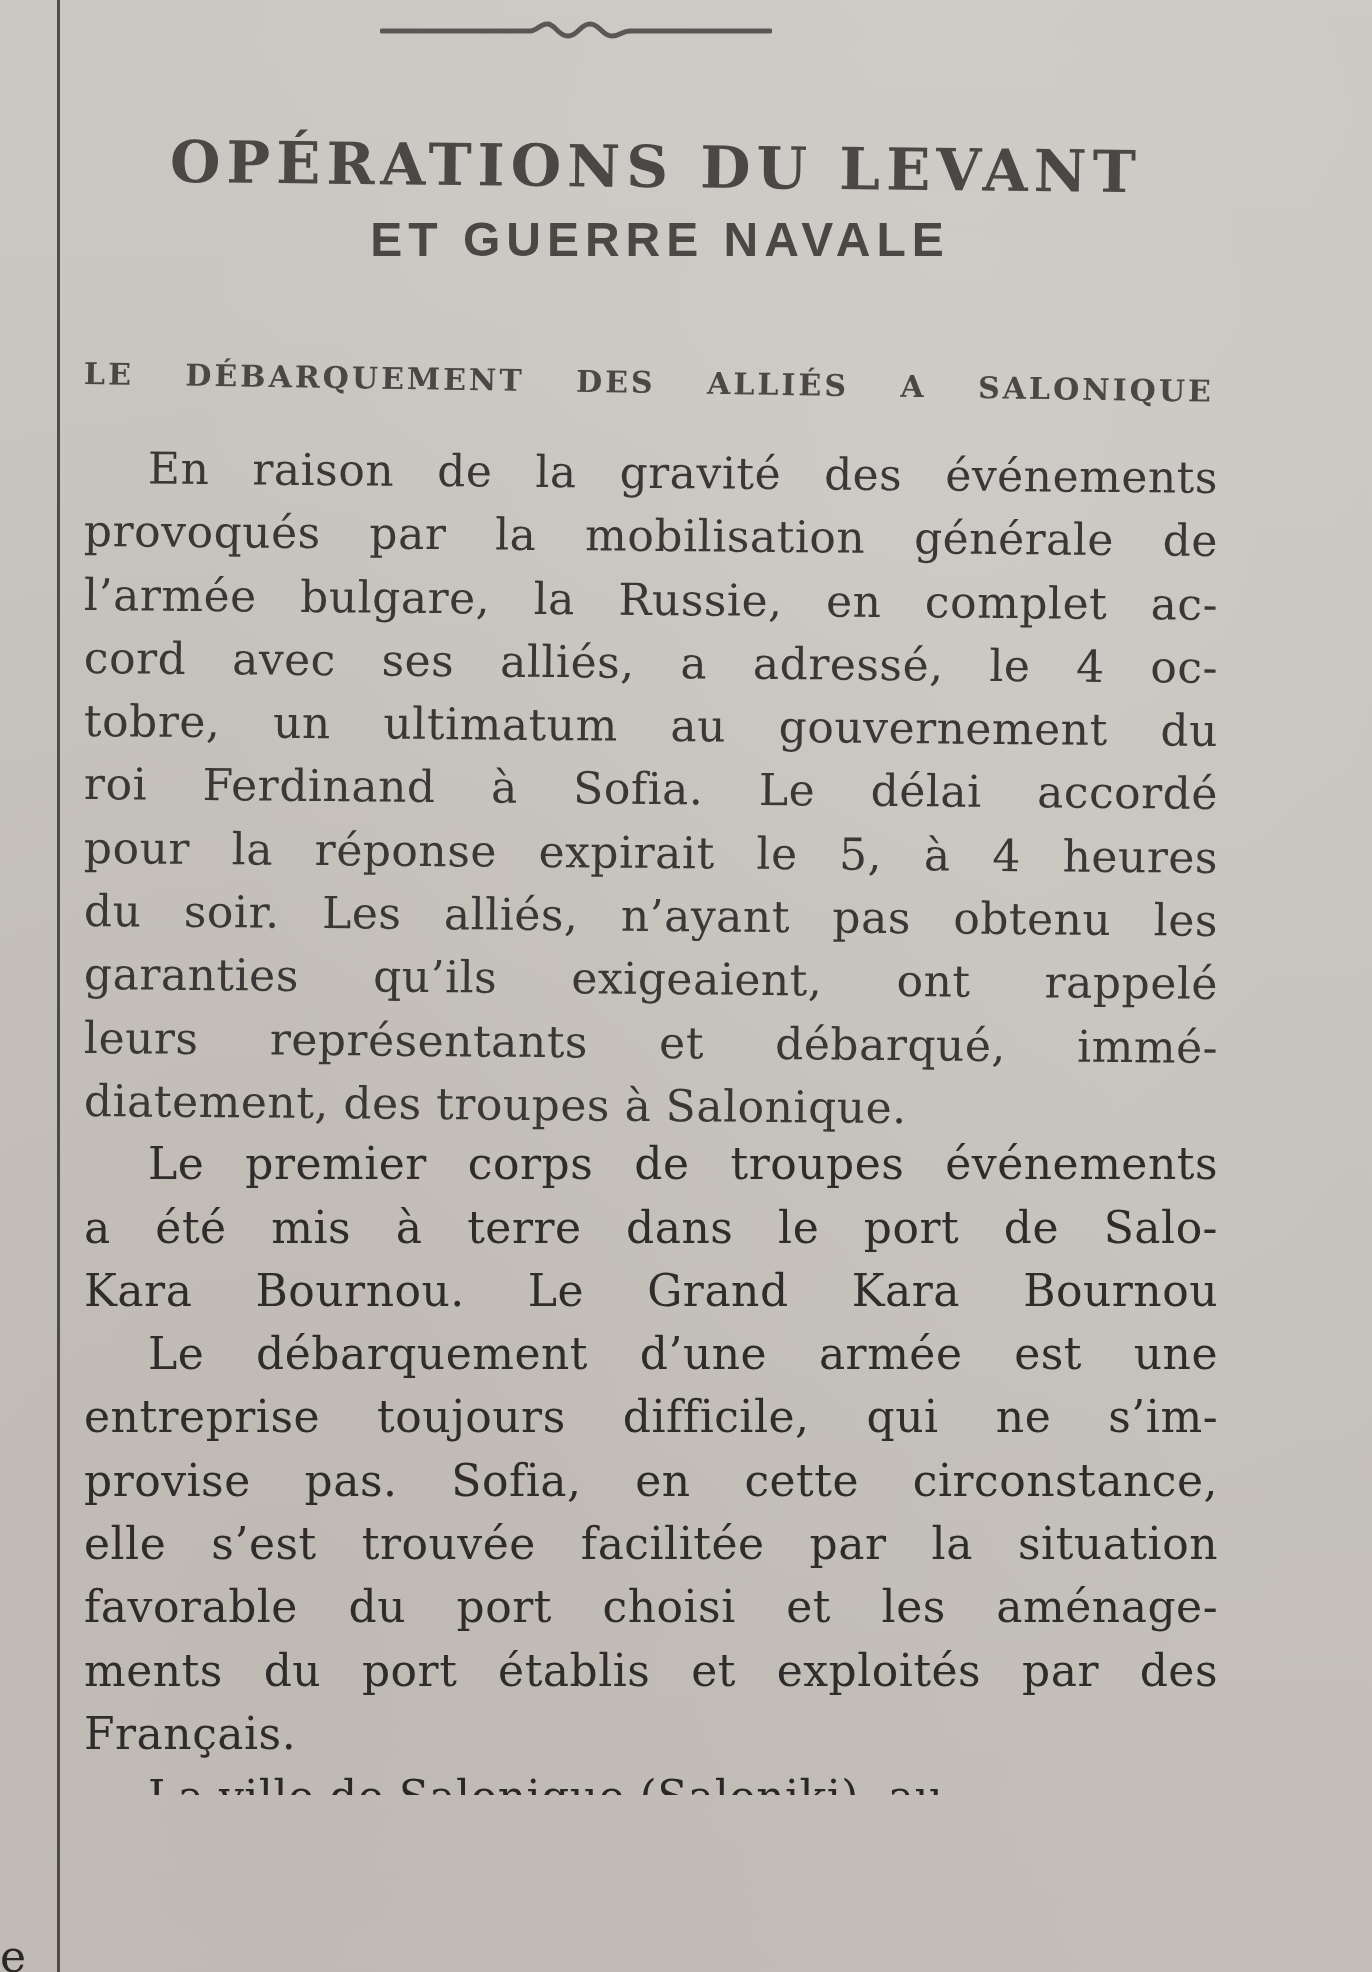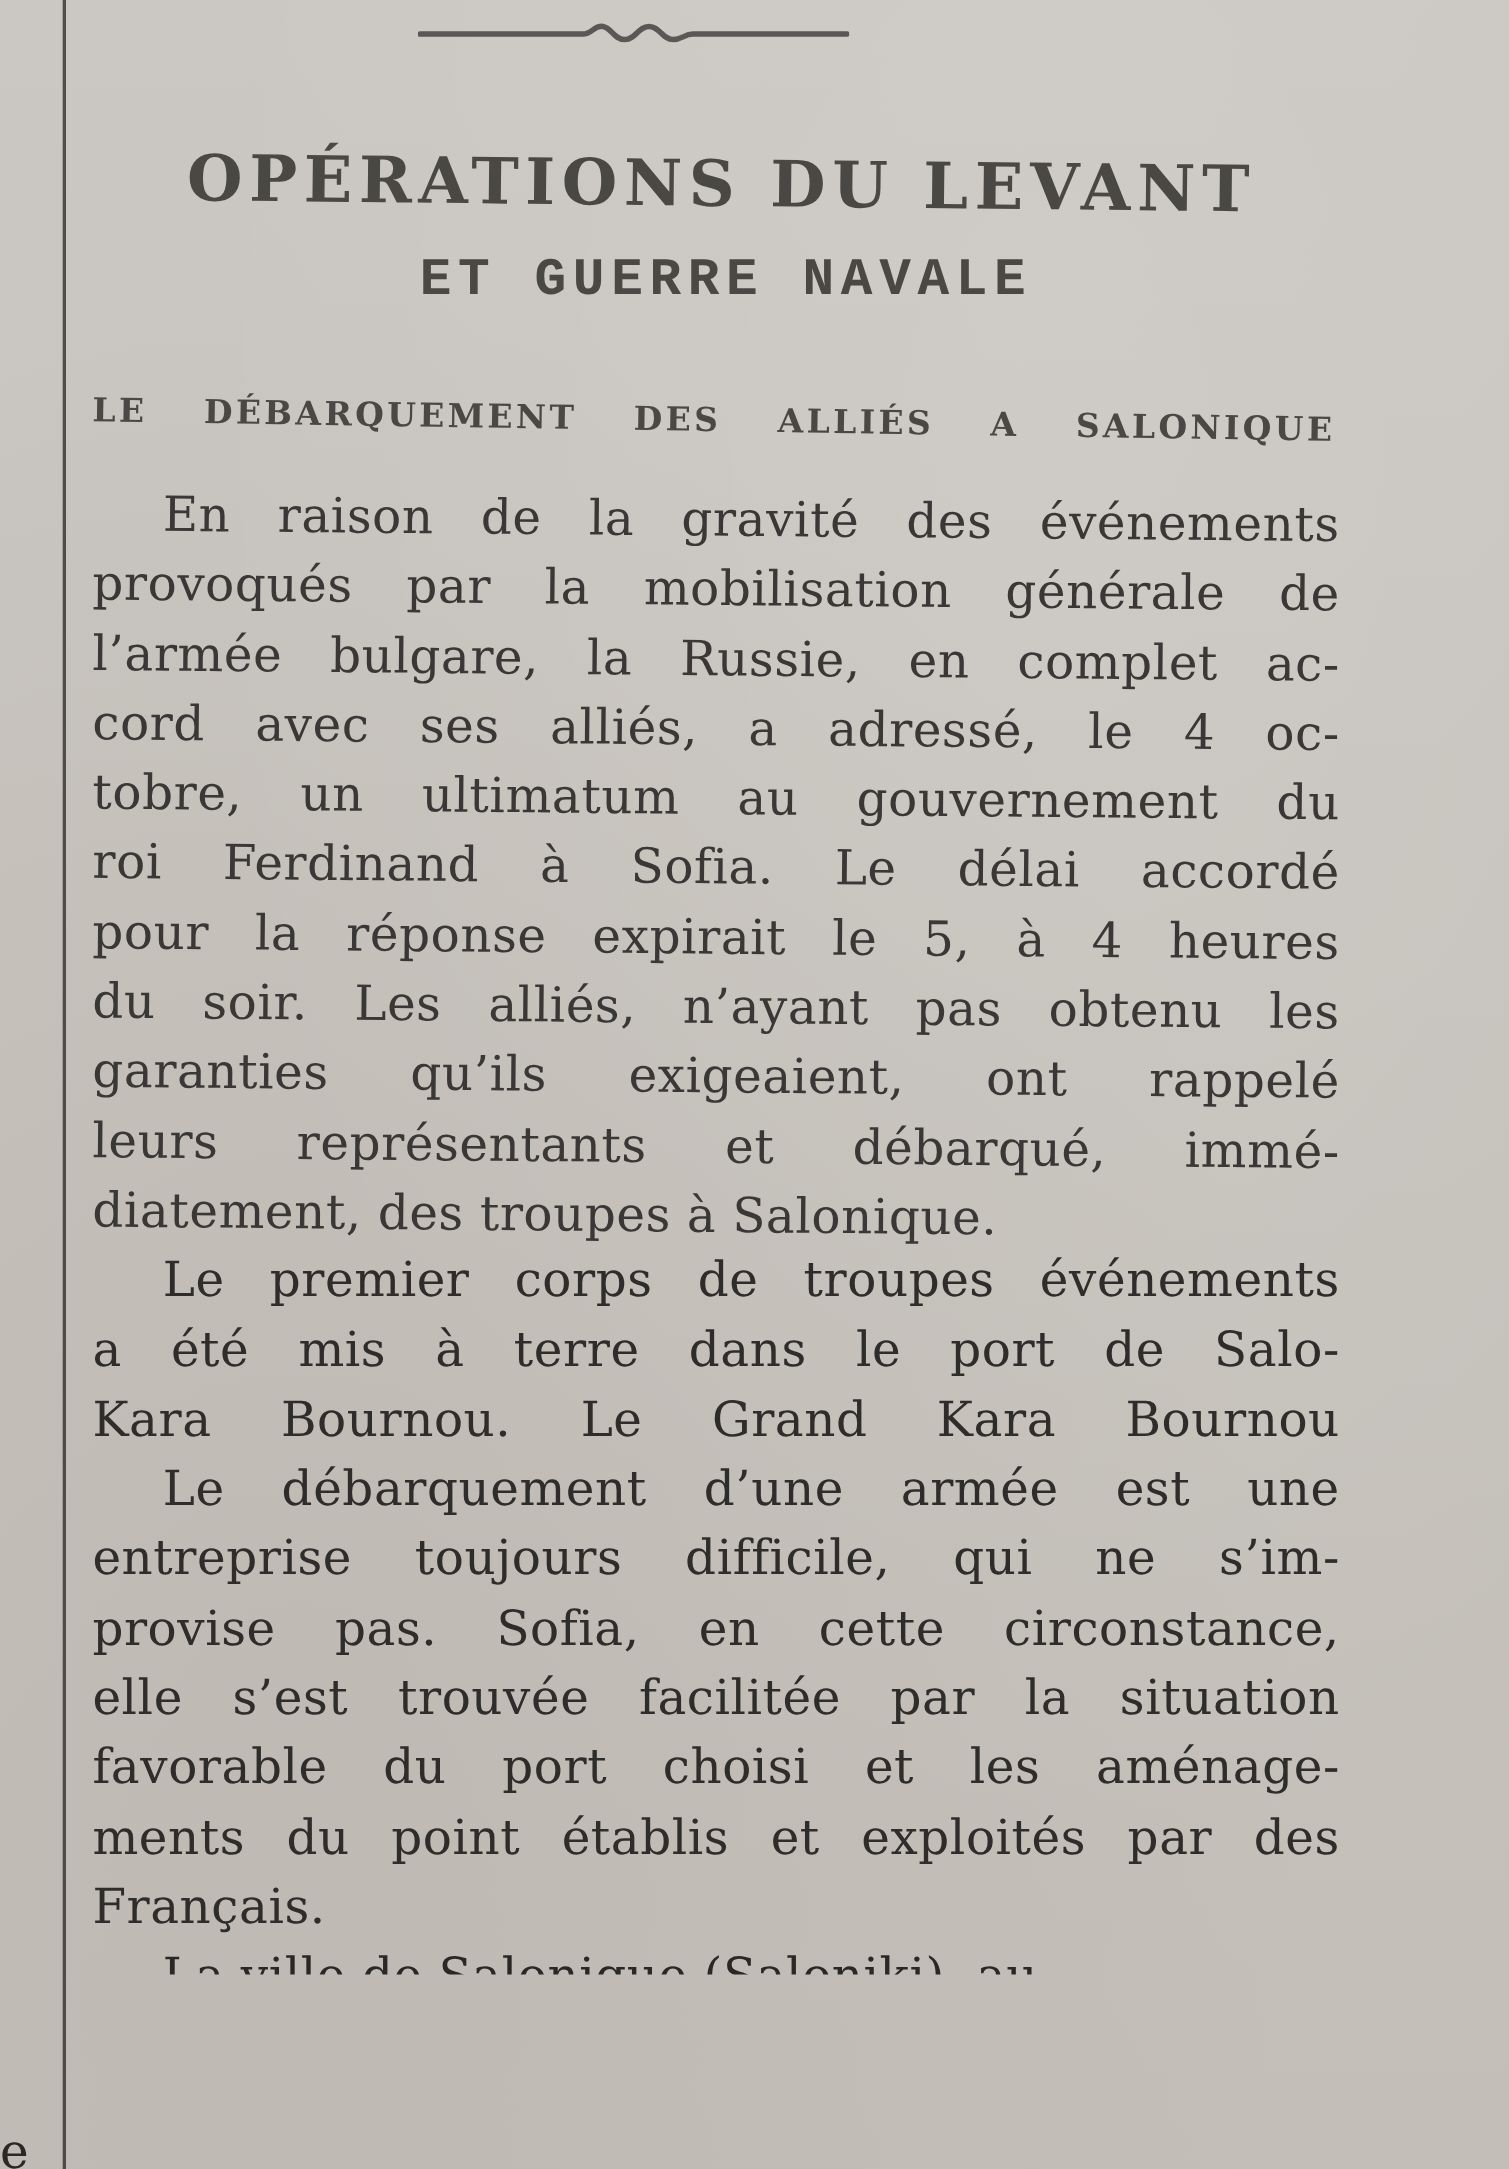--- a/index.html
+++ b/index.html
@@ -61,24 +61,24 @@
       font-size: 58px;
       letter-spacing: 6px;
       color: #4a4845;
       transform: rotate(0.6deg);
       transform-origin: left center;
       white-space: nowrap;
     }
     .title-2 {
       position: absolute;
       left: 300px;
-      top: 228px;
+      top: 212px;
       width: 720px;
       text-align: center;
-      font-family: Liberation Mono, monospace;
+      font-family: Liberation Sans, sans-serif;
       font-weight: bold;
       font-size: 48px;
       letter-spacing: 6px;
       color: #4a4845;
       white-space: nowrap;
     }
     .subtitle {
       position: absolute;
       left: 84px;
       top: 356px;
@@ -167,19 +167,19 @@
       <span class="line indent">Le premier corps de troupes événements</span>
       <span class="line">a été mis à terre dans le port de Salo-</span>
       <span class="line">Kara Bournou. Le Grand Kara Bournou</span>
     </div>
     <div>
       <span class="line indent">Le débarquement d’une armée est une</span>
       <span class="line">entreprise toujours difficile, qui ne s’im-</span>
       <span class="line">provise pas. Sofia, en cette circonstance,</span>
       <span class="line">elle s’est trouvée facilitée par la situation</span>
       <span class="line">favorable du port choisi et les aménage-</span>
-      <span class="line">ments du point établis et exploités par des</span>
+      <span class="line">ments du port établis et exploités par des</span>
       <span class="line last">Français.</span>
     </div>
     <span class="line partial">La ville de Salonique (Saloniki), au</span>
   </div>
 
 </div>
 
 </body></html>

